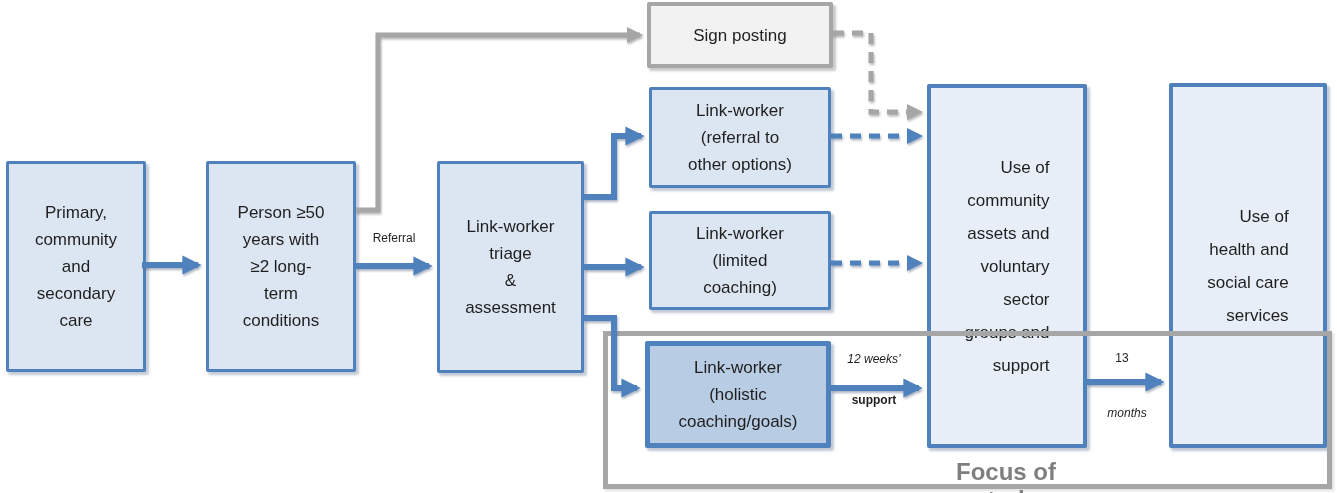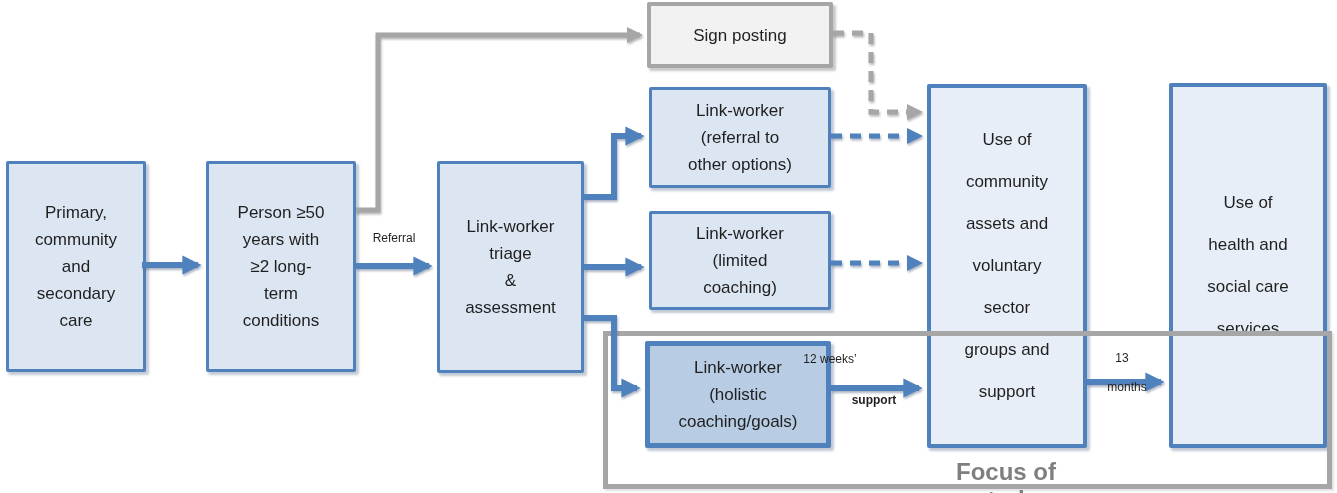--- a/index.html
+++ b/index.html
@@ -20,21 +20,21 @@
   }
   .box{
     position:absolute;display:flex;align-items:center;justify-content:center;
     text-align:center;background:var(--box-fill);
     border:3.5px solid var(--accent-blue);border-radius:2px;
     box-shadow:2.5px 3px 2.5px rgba(120,135,160,.45);
     z-index:1;
   }
   .box-label{white-space:pre-line;font-size:17px;line-height:27px;}
   .box.tall{background:var(--tall-box-fill);border-width:4px;}
-  .box.tall .box-label{line-height:42px;}
+  .box.tall .box-label{line-height:33px;text-align:right;}
   .box.signpost{background:var(--signpost-fill);border:4px solid var(--gray);
     box-shadow:2.5px 3px 2.5px rgba(0,0,0,.22);}
   .box.holistic{background:var(--holistic-box-fill);border-width:5px;}
   .focus-rect{
     position:absolute;left:603px;top:331px;width:729px;height:158px;
     border:5px solid var(--gray);z-index:2;
     box-shadow:2px 2px 2px rgba(0,0,0,.12);
   }
   svg.connectors{position:absolute;left:0;top:0;width:1337px;height:493px;z-index:3;pointer-events:none;}
   .bsolid,.bdash{stroke:var(--accent-blue);fill:none;filter:drop-shadow(1.5px 2px 1px rgba(90,105,135,.5));}
@@ -135,21 +135,21 @@
 
     <path class="bdash" d="M831 136 H920" marker-end="url(#mblue)"></path>
     <path class="bdash" d="M831 263 H920" marker-end="url(#mblue)"></path>
 
     <path class="gsolid" d="M356 210 H378 V35 H640" marker-end="url(#mgray)"></path>
     <path class="gdash" d="M833 33 H871 V112 H920" marker-end="url(#mgray)"></path>
   </svg>
 
   <div class="float-label" style="left:352px;top:231px;width:84px;">Referral</div>
 
-  <div class="float-label" style="left:780px;top:352px;width:100px;">12 weeks’</div>
+  <div class="float-label" style="left:824px;top:352px;width:100px;font-style:italic;">12 weeks’</div>
   <div class="float-label bold" style="left:828px;top:393px;width:92px;">support</div>
 
   <div class="float-label" style="left:1084px;top:351px;width:76px;">13</div>
-  <div class="float-label" style="left:1088px;top:380px;width:78px;">months</div>
+  <div class="float-label" style="left:1088px;top:406px;width:78px;font-style:italic;">months</div>
 
   <div class="float-label focus-label" style="left:930px;top:458px;width:152px;">Focus of study</div>
 
 </div>
 
 </body></html>

